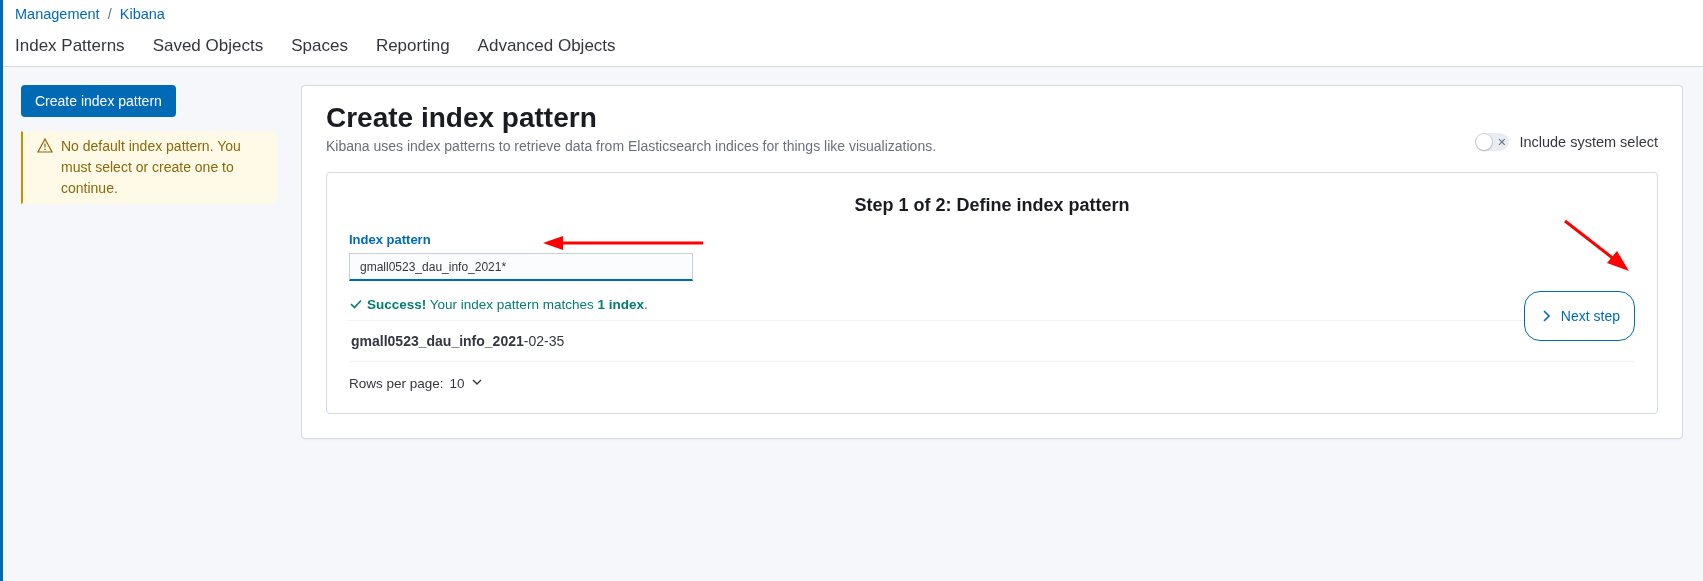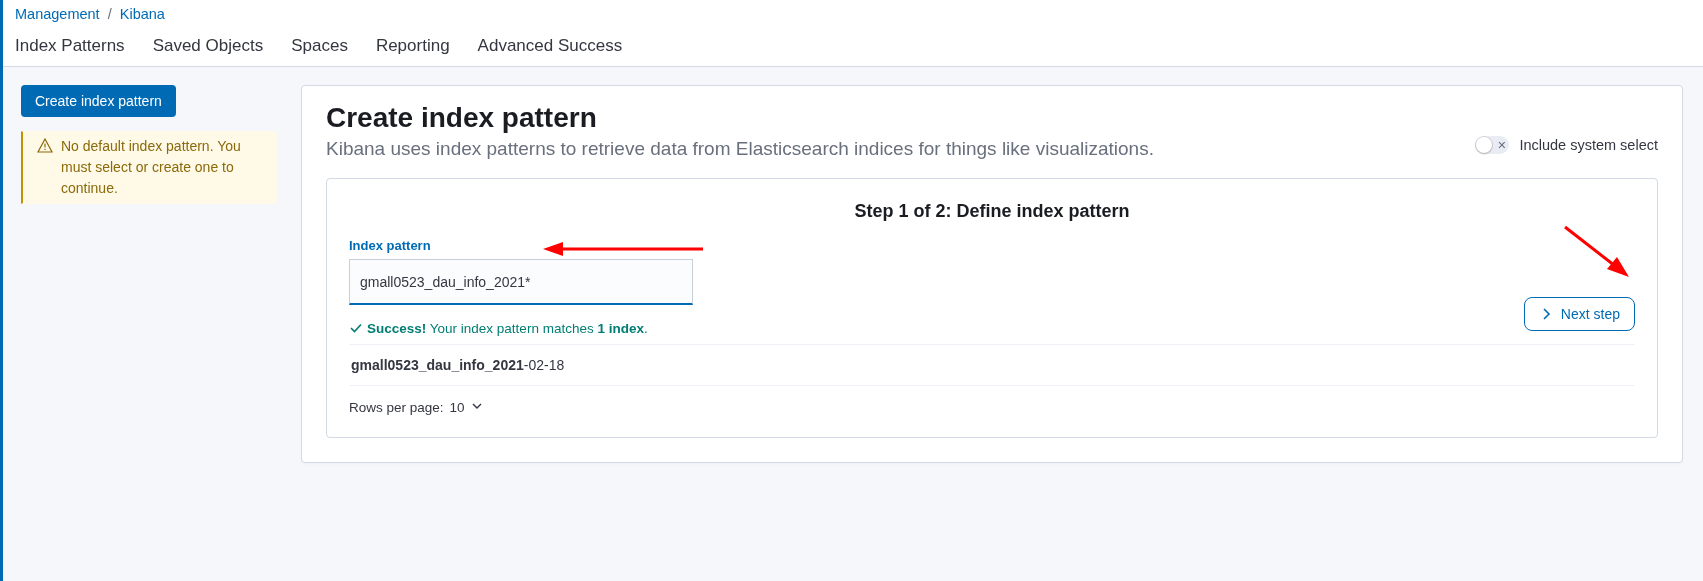--- a/index.html
+++ b/index.html
@@ -23,42 +23,42 @@
   .btn-primary { background:#006bb4; color:#fff; border:none; border-radius:4px; padding:8px 14px; font-size:14px; cursor:pointer; }
 
   .callout { margin-top:14px; border:1px solid transparent; border-left:2px solid #c39100; background:#fff9e8; padding:4px 14px; color:#8a6a0a; border-radius:0 4px 4px 0; display:flex; gap:8px; width:256px;}
   .callout svg { flex:0 0 16px; margin-top:2px; }
   .callout-text { font-size:14px; line-height:1.5; }
 
   .panel { background:#fff; border:1px solid #d3dae6; border-radius:4px; box-shadow:0 1px 2px rgba(0,0,0,0.03); }
   .panel-header { padding:16px 24px 12px 24px; display:flex; }
   .panel-header .titles { flex:1; }
   .page-title { font-size:28px; font-weight:700; margin:0 0 4px 0; color:#1a1c21; }
-  .page-subtitle { font-size:19px; color:#69707d; }
+  .page-subtitle { font-size:14px; color:#69707d; }
   .sys-toggle-wrap { display:flex; align-items:center; gap:10px; font-size:14.5px; color:#343741; padding-top:28px; }
   .switch { width:34px; height:18px; background:#e9edf3; border-radius:999px; position:relative; cursor:pointer; }
   .switch .cross { position:absolute; right:3px; top:50%; transform:translateY(-50%); font-size:11px; color:#69707d; line-height:1; }
   .switch .knob { position:absolute; left:1px; top:1px; width:16px; height:16px; background:#fff; border-radius:50%; box-shadow:0 0 0 1px rgba(0,0,0,0.1), 0 1px 2px rgba(0,0,0,0.2); }
 
   .step-panel { margin:6px 24px 24px 24px; border:1px solid #d3dae6; border-radius:4px; padding:22px 22px 22px 22px; position:relative; }
   .step-title { font-size:18px; font-weight:700; margin-bottom:16px; color:#1a1c21;text-align:center; }
   .field-label { font-size:13px; font-weight:700; color:#006bb4; margin-bottom:6px; }
-  .field-input { width:344px; height:46px; border:1px solid #c9cfd8; border-bottom:2px solid #006bb4; padding:6px 10px; font-size:14px; color:#343741; background:#fbfcfd; }
+  .field-input { width:344px; height:28px; border:1px solid #c9cfd8; border-bottom:2px solid #006bb4; padding:6px 10px; font-size:12px; color:#343741; background:#fbfcfd; }
   .hints { margin-top:14px; font-size:13.5px; color:#69707d; line-height:1.6; }
   .hints b { color:#343741; font-weight:700; }
   .success { color:#017d73; font-size:13.5px; margin-top:16px; }
   .success .bold { font-weight:700; }
   .success svg { vertical-align:-2px; margin-right:4px; }
   .matches-divider { border-top:1px solid #eef2f7; margin-top:8px; }
   .match-item { padding:12px 2px; border-bottom:1px solid #eef2f7; font-size:14px; color:#343741; }
   .match-item .match-bold { font-weight:700; }
   .rows-per-page { padding-top:14px; font-size:13.5px; color:#343741; display:flex; gap:6px; cursor:pointer; }
   .rows-per-page svg { width:12px; height:12px; }
 
-  .next-btn { position:absolute; right:22px; top:118px; border:1px solid #006bb4; color:#006bb4; background:#fff; border-radius:8px; padding:8px 14px; font-size:14px; display:flex; gap:8px; align-items:center; cursor:pointer; }
+  .next-btn { position:absolute; right:22px; top:118px; border:1px solid #006bb4; color:#006bb4; background:#fff; border-radius:16px; padding:16px 14px; font-size:14px; display:flex; gap:8px; align-items:center; cursor:pointer; }
   .next-btn svg { width:14px; height:14px; }
 
   
   .arrow { position:absolute; pointer-events:none; }
 </style>
 </head>
 <body>
 
 <div class="page">
 
@@ -66,21 +66,21 @@
     <a href="#">Management</a>
     <span class="sep">/</span>
     <a href="#">Kibana</a>
   </div>
 
   <div class="tabs">
     <div class="tab">Index Patterns</div>
     <div class="tab">Saved Objects</div>
     <div class="tab">Spaces</div>
     <div class="tab">Reporting</div>
-    <div class="tab">Advanced Success</div>
+    <div class="tab">Advanced Objects</div>
   </div>
 
   <div class="body">
     <div class="sidebar">
       <button class="btn-primary">Create index pattern</button>
       <div class="callout">
         <svg width="16" height="16" viewBox="0 0 16 16" fill="none">
             <path d="M8 1 L15 14 H1 Z" stroke="#8a6a0a" stroke-width="1.2" fill="none"></path>
             <rect x="7.4" y="5.5" width="1.2" height="4" fill="#8a6a0a"></rect>
             <rect x="7.4" y="10.8" width="1.2" height="1.2" fill="#8a6a0a"></rect>
@@ -113,21 +113,21 @@
 
 
           <div class="success">
             <svg width="14" height="14" viewBox="0 0 14 14">
                 <path d="M2 7 L5.5 10.5 L12 3.5" stroke="#017d73" stroke-width="1.6" fill="none"></path>
               </svg><span class="bold">Success!</span><span> Your index pattern matches </span><span class="bold">1 index</span><span>.</span>
           </div>
 
           <div class="matches-divider"></div>
           <div class="match-item">
-            <span class="match-bold">gmall0523_dau_info_2021</span><span>-02-18</span>
+            <span class="match-bold">gmall0523_dau_info_2021</span><span>-02-35</span>
           </div>
 
           <div class="rows-per-page">
             <span>Rows per page: </span>
               <span>10</span>
             <svg viewBox="0 0 12 12">
                 <path d="M2 4 L6 8 L10 4" stroke="#343741" stroke-width="1.4" fill="none"></path>
               </svg>
           </div>
 

